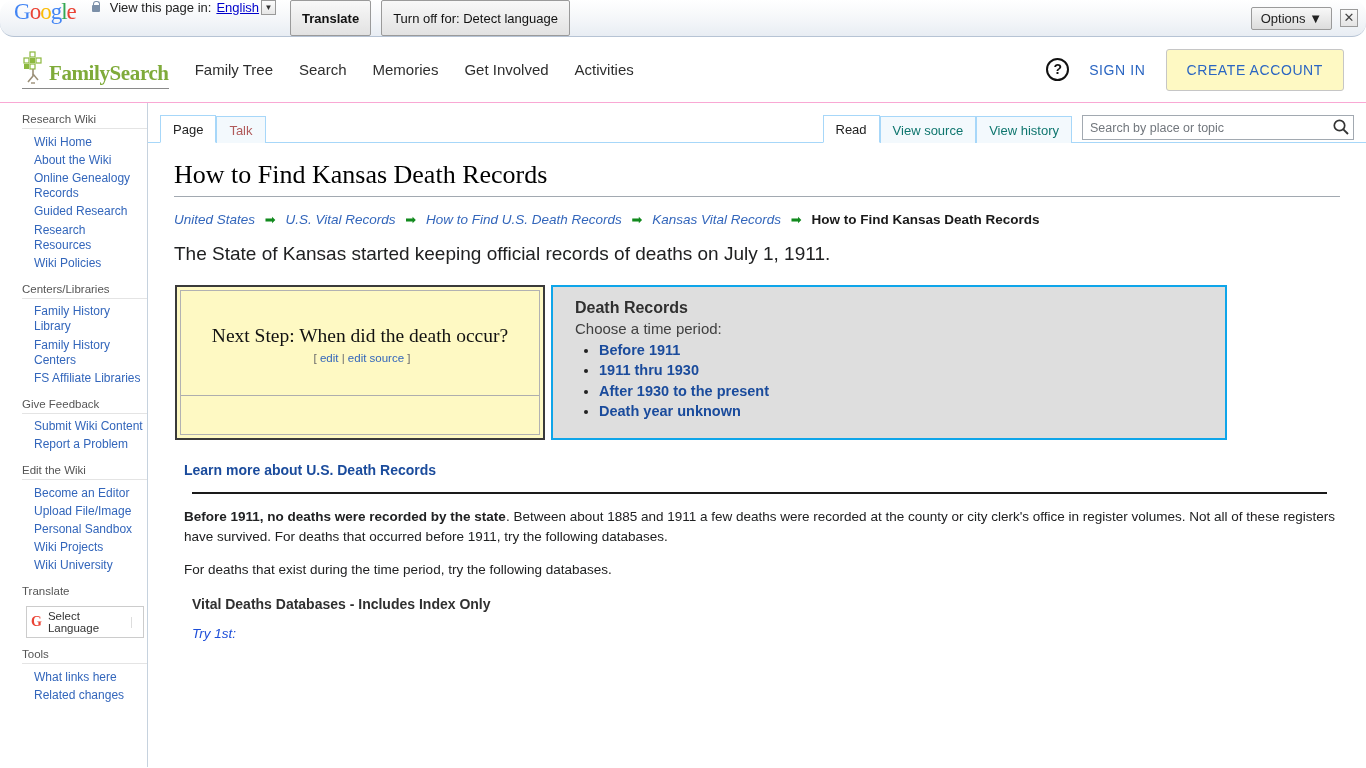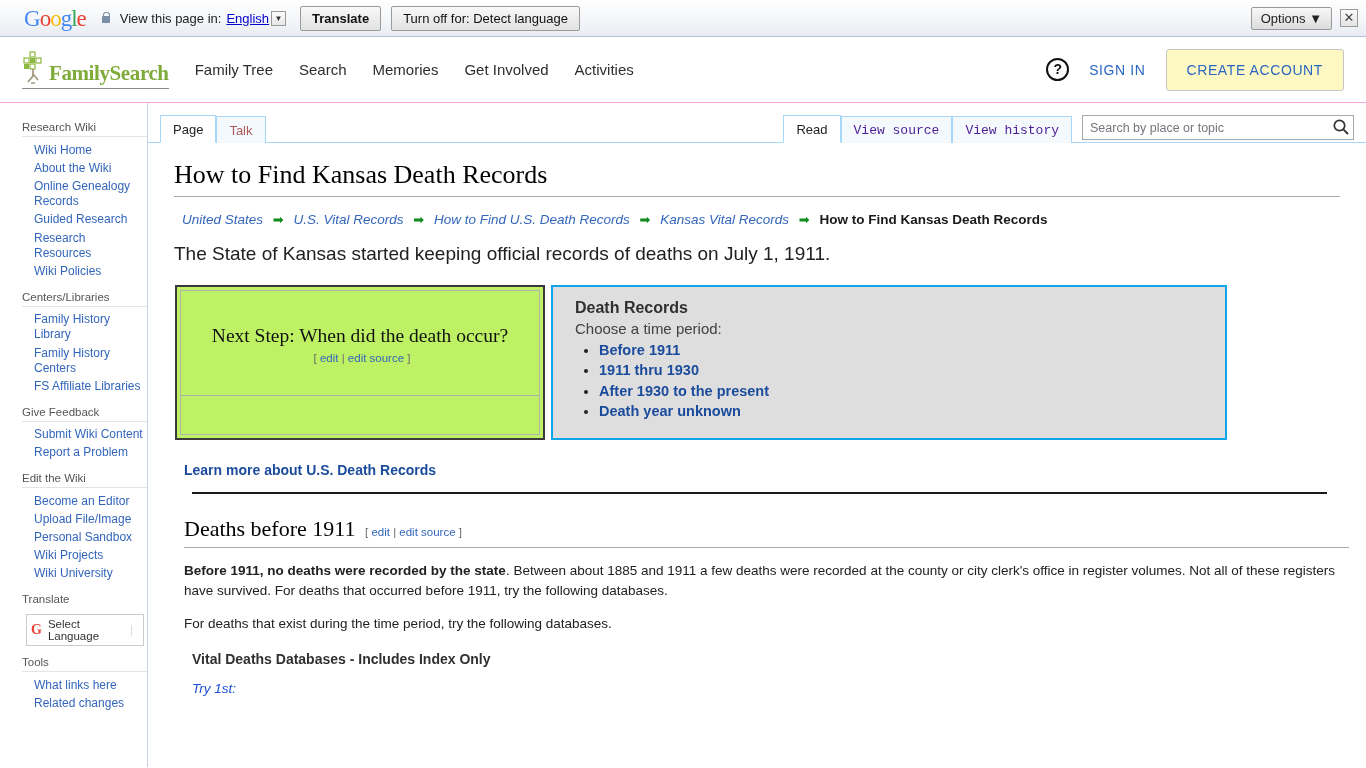--- a/index.html
+++ b/index.html
@@ -15,22 +15,22 @@
   }
 
   
   .gt-bar {
     position: relative;
     height: 37px;
     width: 100%;
     background: linear-gradient(to bottom, #ffffff 0%, #f4f6f9 55%, #e8edf3 100%);
     border-bottom: 1px solid #b6c3d4;
     display: flex;
-    align-items: center;
-    padding: 0 8px 0 24px;
+    padding: 0 8px 0 14px;
+    border-radius: 14px;
   }
   .gt-logo {
     font-family: "Liberation Serif", serif;
     font-size: 23px;
     letter-spacing: -1px;
     line-height: 1;
     margin-right: 14px;
     white-space: nowrap;
     user-select: none;
   }
@@ -187,21 +187,21 @@
     padding: 10px 0 0 0;
     font-size: 12px;
     overflow: hidden;
   }
   .side-section-title {
     color: #555;
     font-size: 11.5px;
     padding: 0 0 3px 22px;
     margin-top: 10px;
   }
-  .side-section-title:first-child { margin-top: 8px; }
+  .side-section-title:first-child { margin-top: 0; }
   .side-list {
     list-style: none;
     margin: 0 0 0 0;
     padding: 4px 0 0 0;
     border-top: 1px solid #e4e4e4;
     margin-left: 22px;
   }
   .side-list li { padding: 0; }
   .side-list a {
     display: block;
@@ -264,21 +264,21 @@
   }
   .tab.selected {
     background: #fff;
     color: #222;
     border-bottom: 1px solid #fff;
   }
   .tab.unselected {
     background: #f3f9fd;
     color: #b05a5a;
   }
-  .tab.link { color: #4c1d95; background: #f3f9fd; font-family: Liberation Mono, monospace; }
+  .tab.link { color: #0f766e; background: #f3f9fd; }
   .tabs-right { margin-left: auto; display: flex; align-items: flex-end; }
   .search-wrap {
     position: relative;
     margin-left: 10px;
     margin-bottom: 2px;
   }
   .search-input {
     width: 272px;
     height: 25px;
     border: 1px solid #a2a9b1;
@@ -301,21 +301,21 @@
     font-family: "Liberation Serif", serif;
     font-size: 26px;
     font-weight: normal;
     color: #000;
     margin: 0 0 6px 0;
     padding-bottom: 6px;
     border-bottom: 1px solid #a2a9b1;
     line-height: 1.2;
   }
   .breadcrumb {
-    margin: 14px 0 0 8px;
+    margin: 14px 0 0 0;
     font-size: 13.5px;
     line-height: 1.4;
   }
   .breadcrumb a {
     color: #3366bb;
     font-style: italic;
     text-decoration: none;
     cursor: pointer;
   }
   .bc-arrow { color: #128a1e; margin: 0 6px; font-size: 13px; }
@@ -329,21 +329,21 @@
 
   
   .nextstep-table {
     margin: 20px 0 0 1px;
     display: flex;
     width: 1052px;
     gap: 6px;
   }
   .ns-left {
     width: 370px;
-    background: #bef264;
+    background: #fef9c3;
     border: 2px solid #3a3a3a;
     padding: 3px;
   }
   .ns-left-inner {
     height: 100%;
     display: flex;
     flex-direction: column;
     border: 1px solid #b2b2b2;
   }
   .ns-left-top {
@@ -633,30 +633,20 @@
             <li><a>1911 thru 1930</a></li>
             <li><a>After 1930 to the present</a></li>
             <li><a>Death year unknown</a></li>
           </ul>
         </div>
       </div>
 
       <a class="learn-more">Learn more about U.S. Death Records</a>
       <hr class="hr-heavy">
 
-      <h2 class="section-h2">
-        <span>Deaths before 1911</span>
-        <span class="edit-links">
-          <span>[</span>
-          <a>edit</a>
-          <span>|</span>
-          <a>edit source</a>
-          <span>]</span>
-        </span>
-      </h2>
 
       <p class="para"><b>Before 1911, no deaths were recorded by the state</b><span>. Between about 1885 and 1911 a few deaths were recorded at the county or city clerk's office in register volumes. Not all of these registers have survived. For deaths that occurred before 1911, try the following databases.</span></p>
 
       <p class="para">For deaths that exist during the time period, try the following databases.</p>
 
       <div class="sub-h">Vital Deaths Databases - Includes Index Only</div>
 
       <div class="try-line">Try 1st:</div>
 
     </div>

